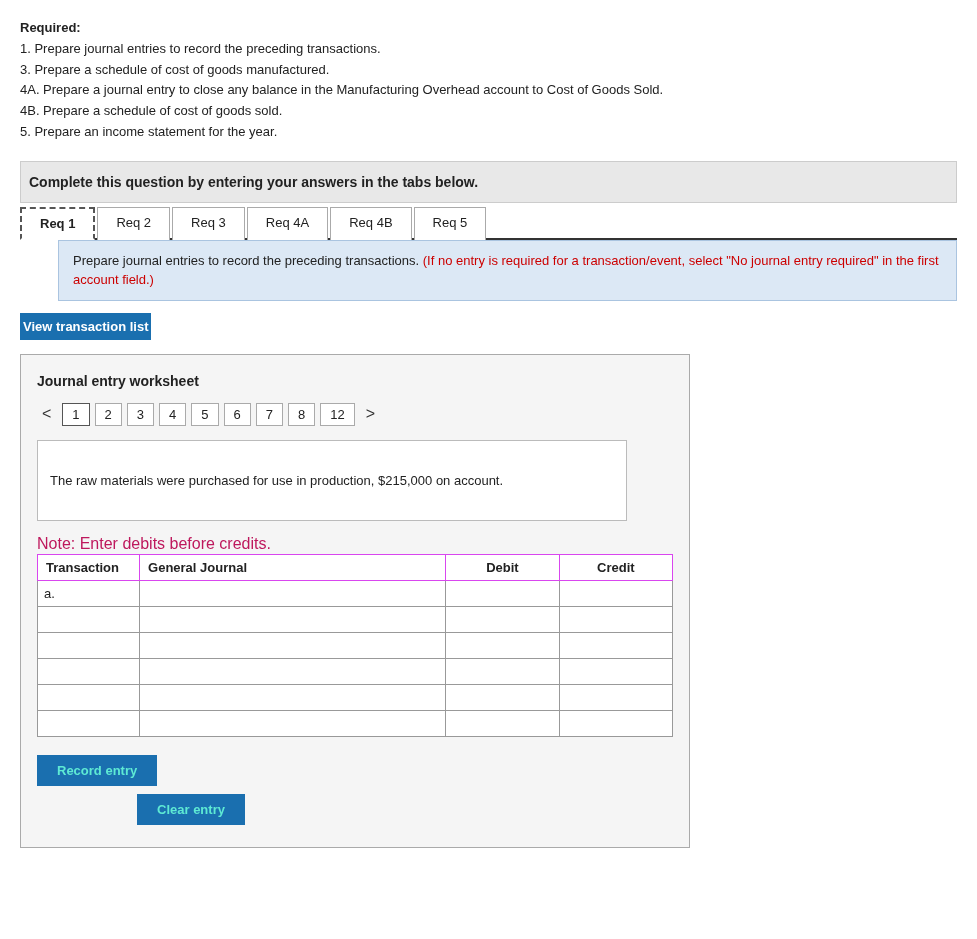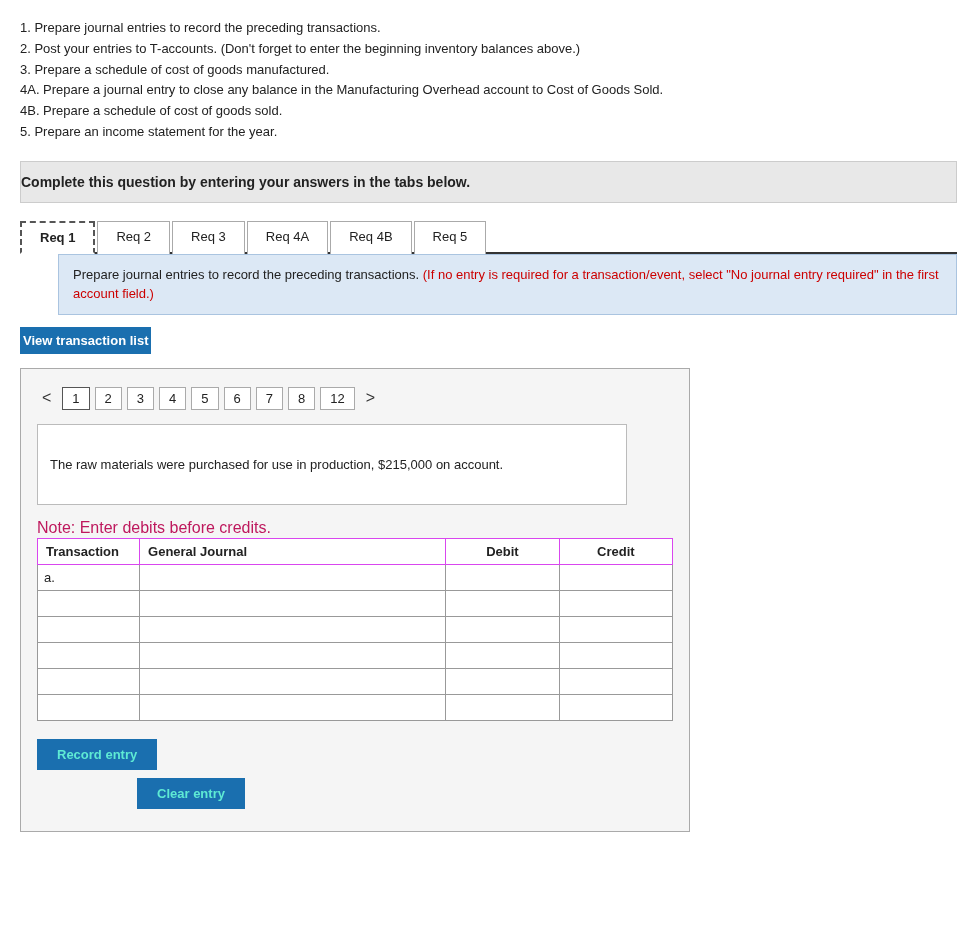--- a/index.html
+++ b/index.html
@@ -14,22 +14,22 @@
     .required-section {
       margin-bottom: 18px;
       line-height: 1.6;
     }
     .required-section p {
       margin: 0;
     }
     .complete-box {
       background: #e8e8e8;
       border: 1px solid #ccc;
-      padding: 12px 0;
-      margin-bottom: 16px;
+      padding: 12px 8px;
+      margin-bottom: 2px;
       font-size: 13px;
     }
     .complete-box strong {
       font-size: 14px;
     }
     .tabs-row {
       display: flex;
       border-bottom: 2px solid #333;
       margin-bottom: 0;
     }
@@ -171,23 +171,23 @@
       margin-right: 12px;
     }
   </style>
 </head>
 <body>
 
 
 
 
 <div class="required-section">
+  <p><strong>Required:</strong></p>
   <div id="required-lines">
       <p>1. Prepare journal entries to record the preceding transactions.</p>
-      <p>2. Post your entries to T-accounts. (Don't forget to enter the beginning inventory balances above.)</p>
       <p>3. Prepare a schedule of cost of goods manufactured.</p>
       <p>4A. Prepare a journal entry to close any balance in the Manufacturing Overhead account to Cost of Goods Sold.</p>
       <p>4B. Prepare a schedule of cost of goods sold.</p>
       <p>5. Prepare an income statement for the year.</p>
     </div>
 </div>
 
 
 <div class="complete-box">
   <strong>Complete this question by entering your answers in the tabs below.</strong>
@@ -207,20 +207,21 @@
 <div class="instructions-box">
   <span>Prepare journal entries to record the preceding transactions.</span>
   <span class="red">(If no entry is required for a transaction/event, select "No journal entry required" in the first account field.)</span>
 </div>
 
 
 <button class="view-transaction-btn">View transaction list</button>
 
 
 <div class="journal-card">
+  <h3>Journal entry worksheet</h3>
 
   <div class="nav-row">
     <span class="nav-arrow">&lt;</span>
     <div id="nav-pages" style="display: flex; gap: 5px;">
         <span class="nav-num active">1</span>
         <span class="nav-num">2</span>
         <span class="nav-num">3</span>
         <span class="nav-num">4</span>
         <span class="nav-num">5</span>
         <span class="nav-num">6</span>

